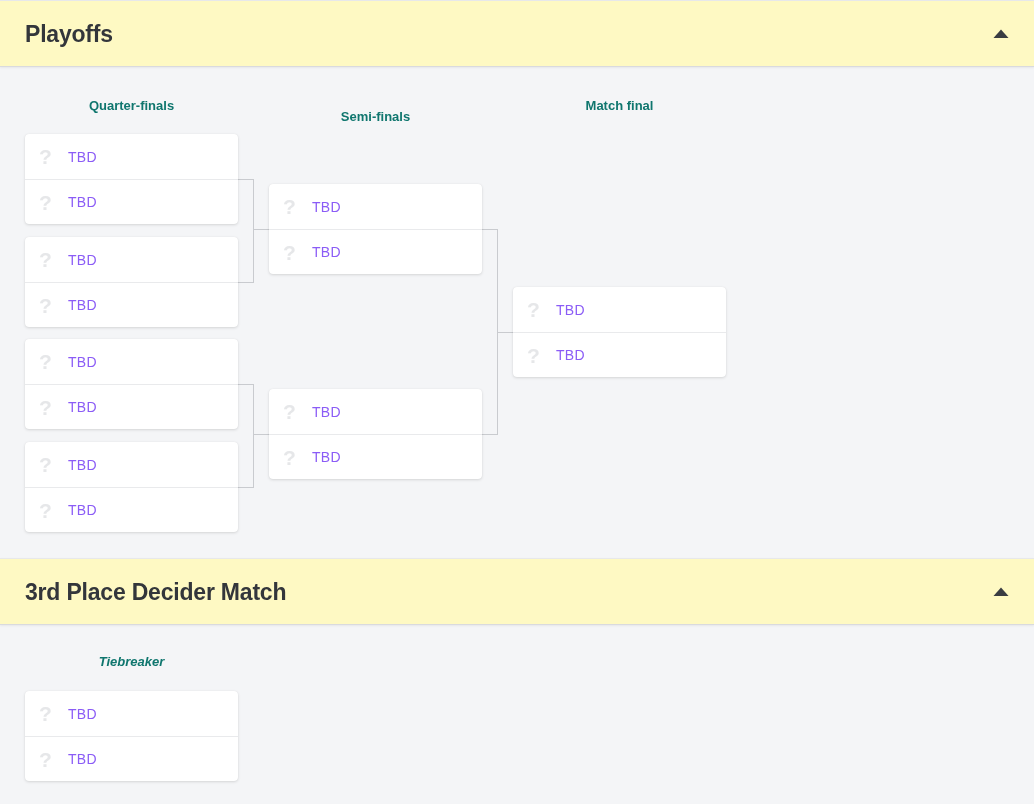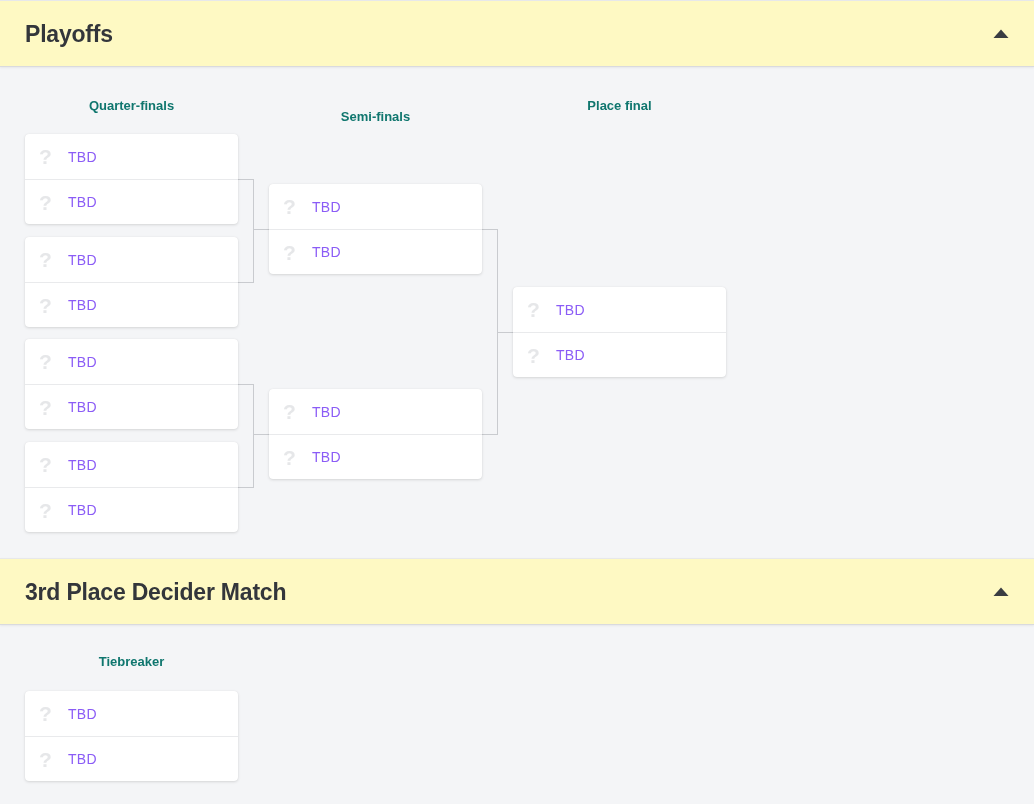--- a/index.html
+++ b/index.html
@@ -112,21 +112,21 @@
   <div class="section-title">Playoffs</div>
   <div class="collapse-caret">
     <svg width="16" height="10" viewBox="0 0 16 10" aria-hidden="true">
       <polygon points="8,0.5 15.5,9 0.5,9" fill="#3a3d42"></polygon>
     </svg>
   </div>
 </div>
 
 <div class="round-label" style="left:25px; top:98px; width:213px;">Quarter-finals</div>
 <div class="round-label" style="left:269px; top:98px; width:213px;margin-top:11px;">Semi-finals</div>
-<div class="round-label" style="left:513px; top:98px; width:213px;">Place final</div>
+<div class="round-label" style="left:513px; top:98px; width:213px;">Match final</div>
 
 <div class="connector conn-h" style="left:238px; top:179px; width:15px;"></div>
 <div class="connector conn-h" style="left:238px; top:282px; width:15px;"></div>
 <div class="connector conn-v" style="left:253px; top:179px; height:104px;"></div>
 <div class="connector conn-h" style="left:253px; top:229px; width:16px;"></div>
 
 <div class="connector conn-h" style="left:238px; top:384px; width:15px;"></div>
 <div class="connector conn-h" style="left:238px; top:487px; width:15px;"></div>
 <div class="connector conn-v" style="left:253px; top:384px; height:104px;"></div>
 <div class="connector conn-h" style="left:253px; top:434px; width:16px;"></div>
@@ -215,21 +215,21 @@
 
 <div class="section-header" style="top:558px;padding-left:42px;">
   <div class="section-title">3rd Place Decider Match</div>
   <div class="collapse-caret">
     <svg width="16" height="10" viewBox="0 0 16 10" aria-hidden="true">
       <polygon points="8,0.5 15.5,9 0.5,9" fill="#3a3d42"></polygon>
     </svg>
   </div>
 </div>
 
-<div class="round-label" style="left:25px; top:654px; width:213px;">Tiebreaker</div>
+<div class="round-label" style="left:25px; top:654px; width:213px;font-style:italic;">Tiebreaker</div>
 
 <div class="match" style="left:25px; top:691px;">
   <div class="slot">
     <span class="slot-icon">?</span>
     <span class="slot-name">TBD</span>
   </div>
   <div class="slot">
     <span class="slot-icon">?</span>
     <span class="slot-name">TBD</span>
   </div>

